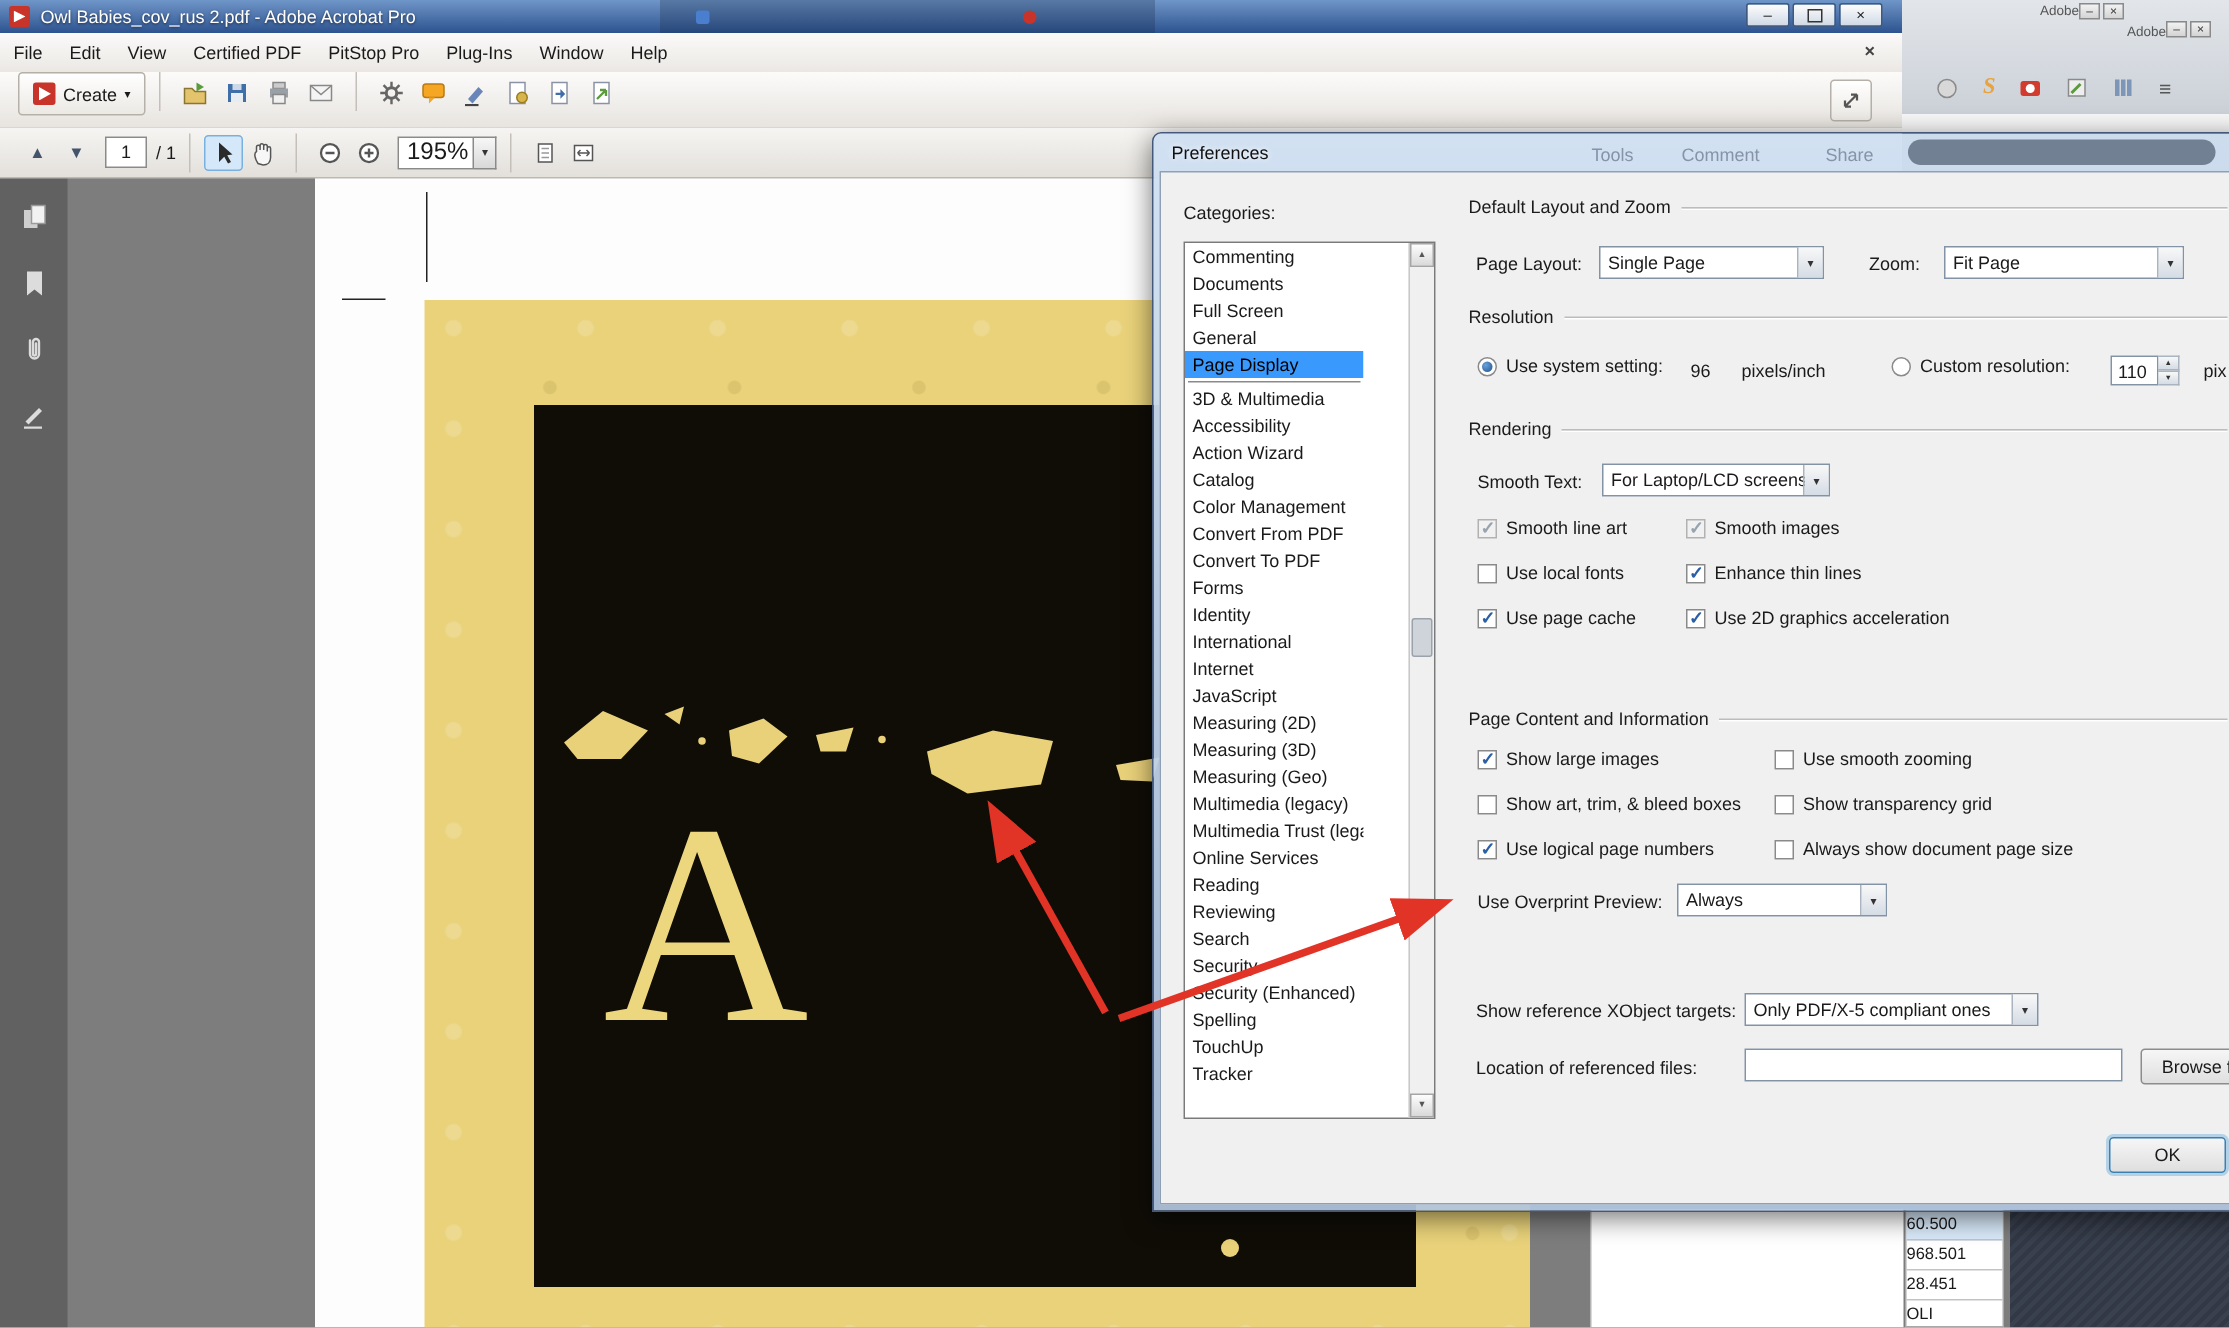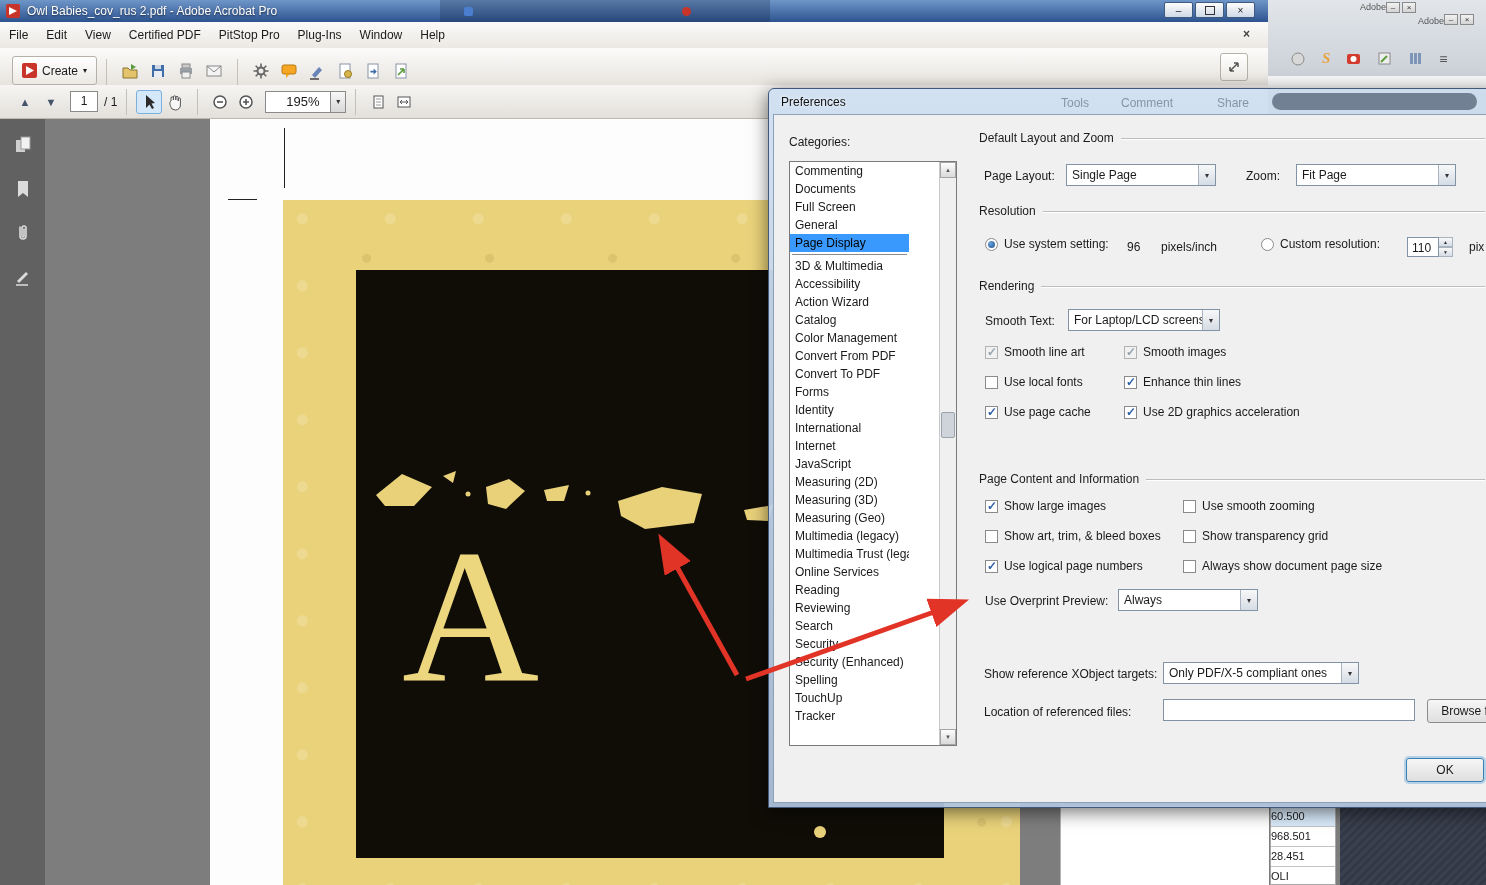--- a/index.html
+++ b/index.html
@@ -19,42 +19,42 @@
   .wbtn{width:29px;height:16px;background:linear-gradient(#fdfdfd,#cfd9e6);border:1px solid #3f5a7e;border-radius:2px;
         display:flex;align-items:center;justify-content:center;font-size:10px;color:#222;box-sizing:border-box;}
   .maxbox{width:8px;height:7px;border:1.5px solid #333;display:inline-block;}
 
   .menubar{left:0;top:22px;width:1268px;height:26px;background:linear-gradient(#fbfaf9,#ebe8e4);
            border-bottom:1px solid #cfcbc4;display:flex;align-items:center;z-index:50;}
   .menu-item{padding:0 9px;font-size:12px;height:26px;line-height:26px;cursor:default;}
   .menu-close{position:absolute;right:18px;top:5px;font-size:12px;color:#444;font-weight:bold;}
 
   .toolbar1{left:0;top:48px;width:1268px;height:37px;background:linear-gradient(#fcfbfa,#e7e4df);
-            border-bottom:1px solid #c6c2bb;display:flex;align-items:flex-end;z-index:50;}
+            border-bottom:1px solid #c6c2bb;display:flex;align-items:flex-start;z-index:50;}
   .create-btn{margin-left:12px;height:27px;display:flex;align-items:center;gap:5px;padding:0 9px;
               border:1px solid #b5b1a9;border-radius:3px;background:linear-gradient(#ffffff,#ece9e4);font-size:12px;}
   .create-glyph{width:15px;height:15px;background:#c8342a;border-radius:2px;position:relative;}
   .create-glyph::after{content:"";position:absolute;left:4px;top:3px;width:8px;height:9px;background:#fff;
                        clip-path:polygon(0 0,100% 50%,0 100%);}
   .tsep{width:1px;height:26px;background:#c4c0b9;margin:0 9px;}
   .icon-btn{width:28px;height:28px;display:flex;align-items:center;justify-content:center;border-radius:3px;}
   .icon-btn svg{display:block;}
   .expand-btn{position:absolute;right:20px;top:5px;width:26px;height:26px;border:1px solid #b5b1a9;border-radius:3px;
               background:linear-gradient(#fff,#ece9e4);display:flex;align-items:center;justify-content:center;}
 
   .toolbar2{left:0;top:85px;width:1268px;height:33px;background:linear-gradient(#f6f5f3,#e3e0db);
             border-bottom:1px solid #bdb9b2;display:flex;align-items:center;z-index:50;}
   .nav-arrow{width:26px;height:24px;display:flex;align-items:center;justify-content:center;color:#44546a;font-size:11px;}
   .page-input{width:26px;height:19px;background:#fff;border:1px solid #8a8a8a;font-size:12px;text-align:center;
               line-height:19px;margin-left:6px;}
   .page-total{font-size:12px;margin-left:6px;}
   .tool-btn{width:26px;height:24px;display:flex;align-items:center;justify-content:center;border-radius:3px;}
   .tool-btn.pressed{background:#d5e8fa;border:1px solid #7ab0dd;box-sizing:border-box;}
   .zoom-combo{display:flex;align-items:center;margin-left:6px;}
-  .zoom-val{width:44px;height:20px;background:#fff;border:1px solid #8a8a8a;font-size:13px;line-height:20px;padding-left:20px;}
+  .zoom-val{width:44px;height:20px;background:#fff;border:1px solid #8a8a8a;font-size:16px;line-height:20px;padding-left:5px;}
   .zoom-arrow{width:15px;height:22px;background:linear-gradient(#f7f7f7,#d8d8d8);border:1px solid #8a8a8a;border-left:none;
               display:flex;align-items:center;justify-content:center;font-size:8px;color:#333;box-sizing:border-box;}
 
   
   .sidebar{left:0;top:118px;width:45px;height:767px;background:#616161;z-index:40;}
   .side-icon{left:8px;width:29px;height:29px;display:flex;align-items:center;justify-content:center;}
 
   
   .page-white{left:210px;top:118px;width:810px;height:767px;background:#fdfdfd;}
   .page-yellow{left:283px;top:200px;width:737px;height:685px;background-color:#e9d27a;

